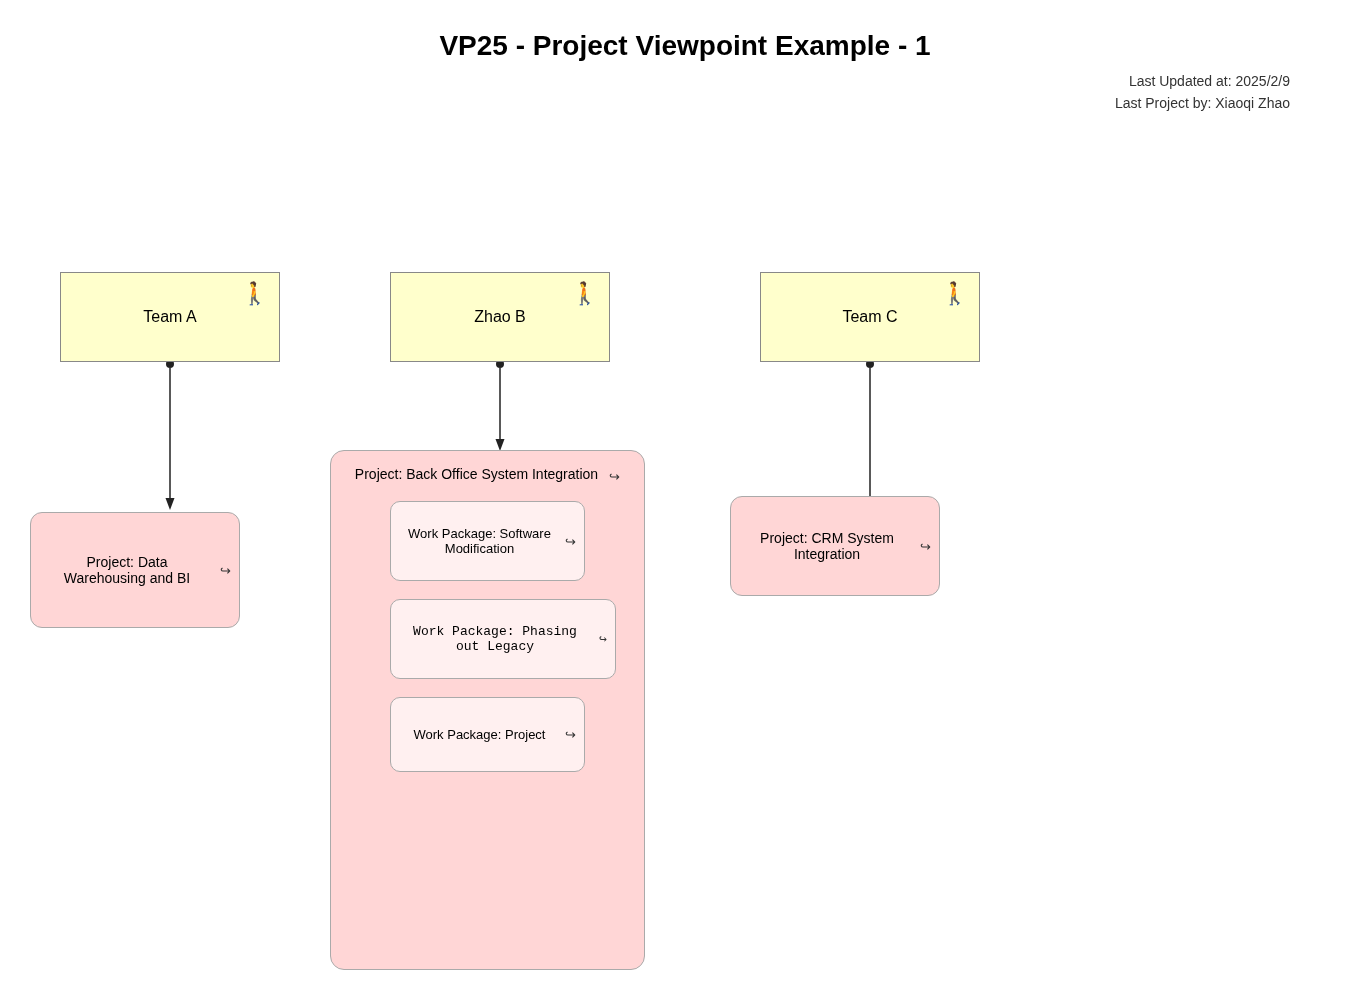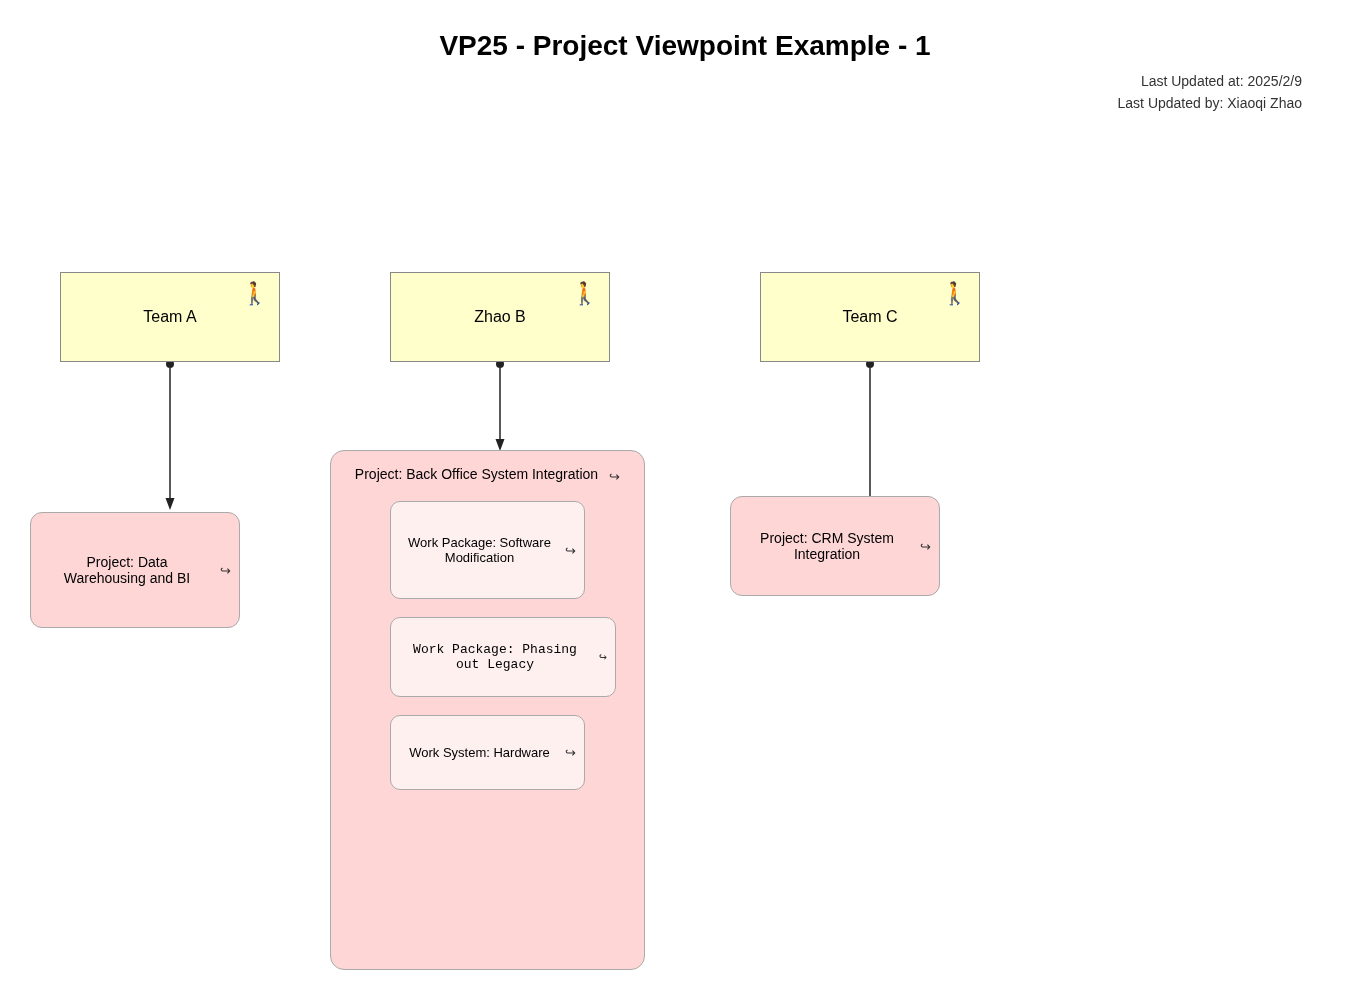--- a/index.html
+++ b/index.html
@@ -17,21 +17,21 @@
       text-align: center;
       font-size: 28px;
       font-weight: bold;
       padding-top: 30px;
       padding-bottom: 10px;
     }
 
     .meta-info {
       position: absolute;
       top: 70px;
-      right: 68px;
+      right: 80px;
       text-align: right;
       font-size: 14px;
       color: #333;
       line-height: 1.6;
     }
 
     .diagram-area {
       position: relative;
       width: 100%;
       height: 860px;
@@ -135,21 +135,21 @@
       pointer-events: none;
     }
   </style>
 </head>
 <body>
 
 <div class="page-title">VP25 - Project Viewpoint Example - 1</div>
 
 <div class="meta-info">
   <div>Last Updated at: 2025/2/9</div>
-  <div>Last Updated by: Xiaoqi Zhao</div>
+  <div>Last Project by: Xiaoqi Zhao</div>
 </div>
 
 <div class="diagram-area">
 
   <svg class="arrows-svg">
 
     <circle cx="170" cy="272" r="4" fill="#222"></circle>
     <line x1="170" y1="276" x2="170" y2="415" stroke="#222" stroke-width="1.5" marker-end="url(#arrowhead)"></line>
 
     <circle cx="500" cy="272" r="4" fill="#222"></circle>
@@ -185,36 +185,36 @@
     <span class="link-icon">↪</span>
   </div>
 
   <div class="back-office-container" style="left:330px; top:358px; width:315px; height:520px;">
     <div style="position:relative; text-align:center; margin-bottom:16px; padding-right:22px;">
       <span style="font-size:14px; line-height:1.4;">Project: Back Office System Integration</span>
       <span class="link-icon-title" style="top:4px;">↪</span>
     </div>
 
     <div style="position:relative; margin: 0 auto 18px auto; width:195px;">
-      <div class="work-package-box" style="position:relative; width:195px; height:98px;">
+      <div class="work-package-box" style="position:relative; width:195px; height:80px;">
         <span>Work Package: Software Modification</span>
         <span class="link-icon">↪</span>
       </div>
     </div>
 
     <div style="position:relative; margin: 0 auto 18px auto; width:195px;">
       <div class="work-package-box" style="position:relative; width:226px; height:80px;font-family:Liberation Mono, monospace;">
         <span>Work Package: Phasing out Legacy</span>
         <span class="link-icon">↪</span>
       </div>
     </div>
 
     <div style="position:relative; margin: 0 auto 18px auto; width:195px;">
       <div class="work-package-box" style="position:relative; width:195px; height:75px;">
-        <span>Work System: Hardware</span>
+        <span>Work Package: Project</span>
         <span class="link-icon">↪</span>
       </div>
     </div>
   </div>
 
   <div class="project-box small" style="left:730px; top:404px; height:100px; width:210px;">
     <span>Project: CRM System Integration</span>
     <span class="link-icon">↪</span>
   </div>
 

